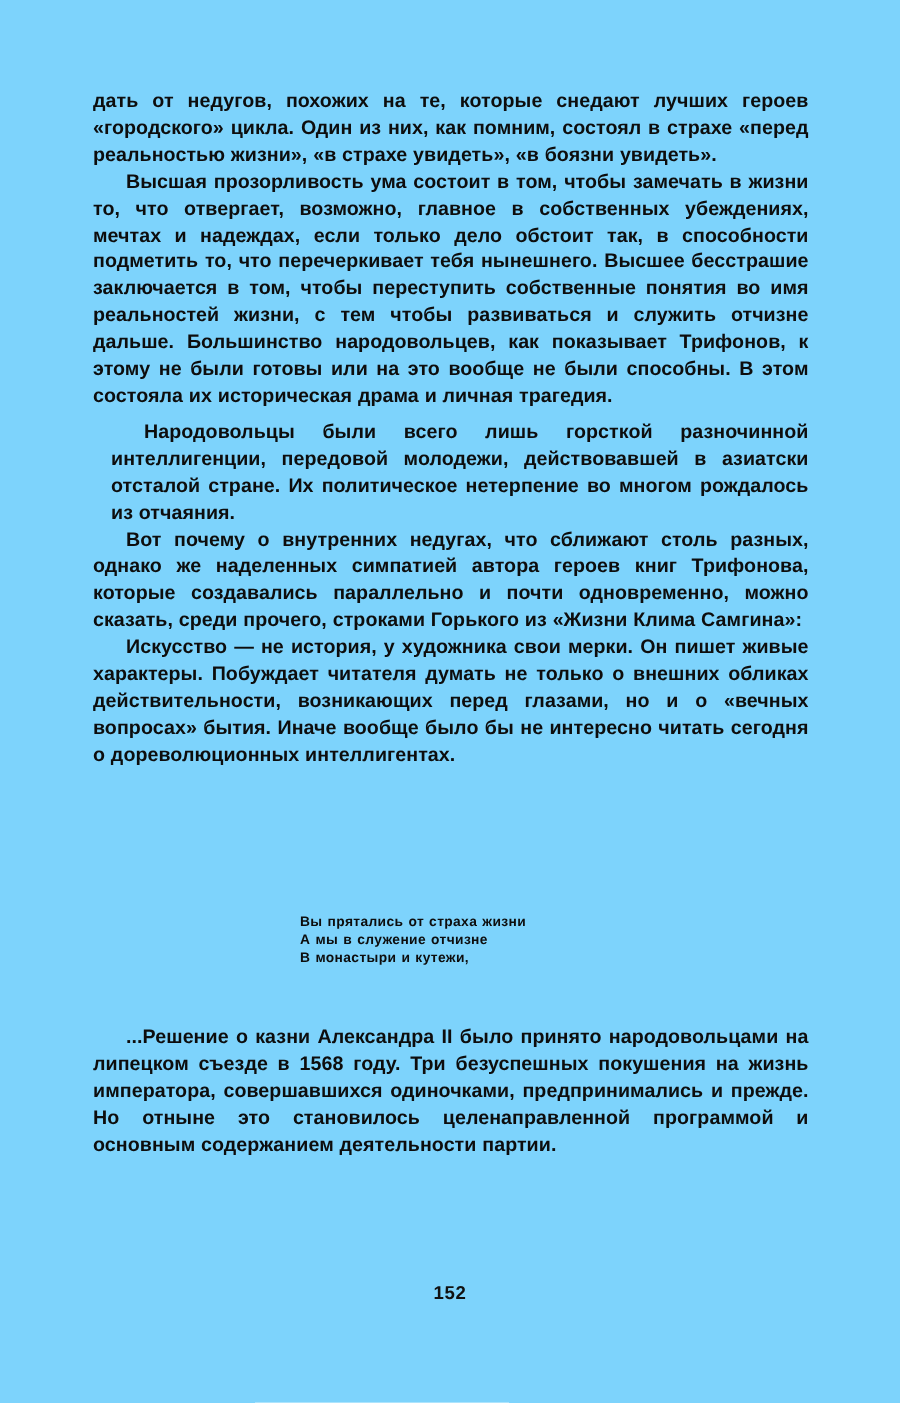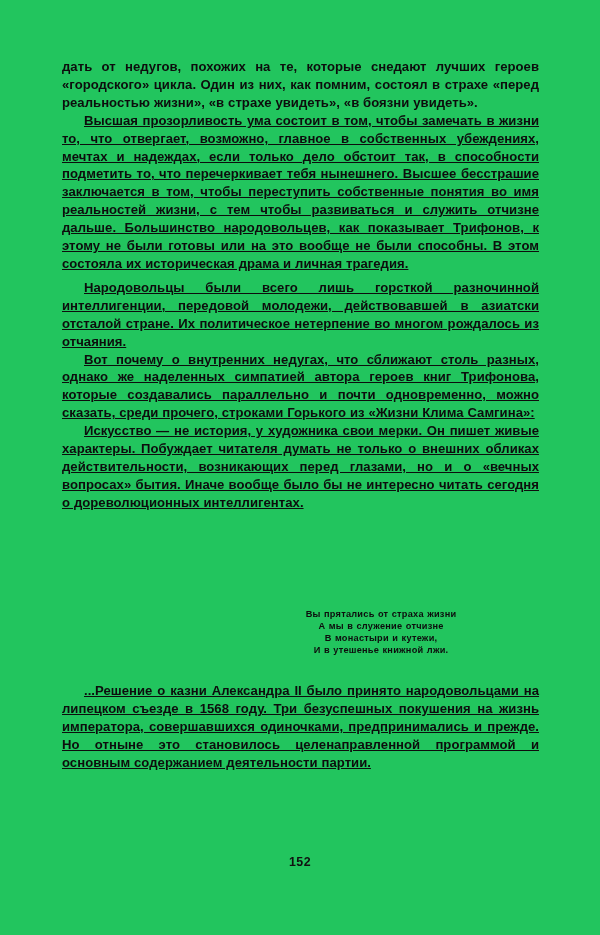--- a/index.html
+++ b/index.html
@@ -15,21 +15,21 @@
     overflow: hidden;
     font-family: "Liberation Sans", "DejaVu Sans", sans-serif;
     color: #111111;
     -webkit-font-smoothing: none;
   }
 
   .page {
     position: relative;
     width: 600px;
     height: 935px;
-    background: #22c55e;
+    background: #7dd3fc;
   }
 
   
   .text-column {
     position: absolute;
     left: 62px;
     top: 58px;
     width: 477px;
   }
 
@@ -41,34 +41,33 @@
     line-height: 17.9px;
     letter-spacing: 0.04px;
     word-spacing: 0.2px;
     font-weight: 600;
     color: #0d0d0d;
     hyphens: manual;
   }
 
   .para.indent {
     text-indent: 22px;
-    text-decoration: underline;
   }
 
   .para.gap-before {
     margin-top: 6px;
+    margin-left: 12px;
   }
 
   
   .verse-block {
     position: absolute;
-    left: 216px;
+    left: 200px;
     top: 608px;
     width: 330px;
-    text-align: center;
   }
 
   .verse-line {
     margin: 0;
     font-size: 9.2px;
     line-height: 12.1px;
     font-weight: 600;
     letter-spacing: 0.25px;
     word-spacing: 0.6px;
     color: #0d0d0d;
@@ -106,21 +105,20 @@
     <p class="para indent">Высшая прозорливость ума состоит в том, чтобы заме­чать в жизни то, что отвергает, возможно, главное в собствен­ных убеждениях, мечтах и надеждах, если только дело об­стоит так, в способности подметить то, что перечеркивает тебя нынешнего. Высшее бесстрашие заключается в том, чтобы переступить собственные понятия во имя реальностей жизни, с тем чтобы развиваться и служить отчизне дальше. Большинство народовольцев, как показывает Трифонов, к этому не были готовы или на это вообще не были способны. В этом состояла их историческая драма и личная траге­дия.</p>
     <p class="para indent gap-before">Народовольцы были всего лишь горсткой разночинной интеллигенции, передовой молодежи, действовавшей в азиат­ски отсталой стране. Их политическое нетерпение во многом рождалось из отчаяния.</p>
     <p class="para indent">Вот почему о внутренних недугах, что сближают столь разных, однако же наделенных симпатией автора героев книг Трифонова, которые создавались параллельно и почти одновременно, можно сказать, среди прочего, строками Горь­кого из «Жизни Клима Самгина»:</p>
     <p class="para indent">Искусство — не история, у художника свои мерки. Он пи­шет живые характеры. Побуждает читателя думать не только о внешних обликах действительности, возникающих перед глазами, но и о «вечных вопросах» бытия. Иначе вообще было бы не интересно читать сегодня о дореволюционных интеллигентах.</p>
   </div>
 
   <div class="verse-block">
     <p class="verse-line">Вы прятались от страха жизни</p>
     <p class="verse-line">А мы в служение отчизне</p>
     <p class="verse-line">В монастыри и кутежи,</p>
-    <p class="verse-line">И в утешенье книжной лжи.</p>
   </div>
 
   <div class="text-column-lower">
     <p class="para indent">...Решение о казни Александра II было принято народо­вольцами на липецком съезде в 1568 году. Три безуспеш­ных покушения на жизнь императора, совершавшихся оди­ночками, предпринимались и прежде. Но отныне это стано­вилось целенаправленной программой и основным содержа­нием деятельности партии.</p>
   </div>
 
   <div class="folio">152</div>
 
 </div>
 

